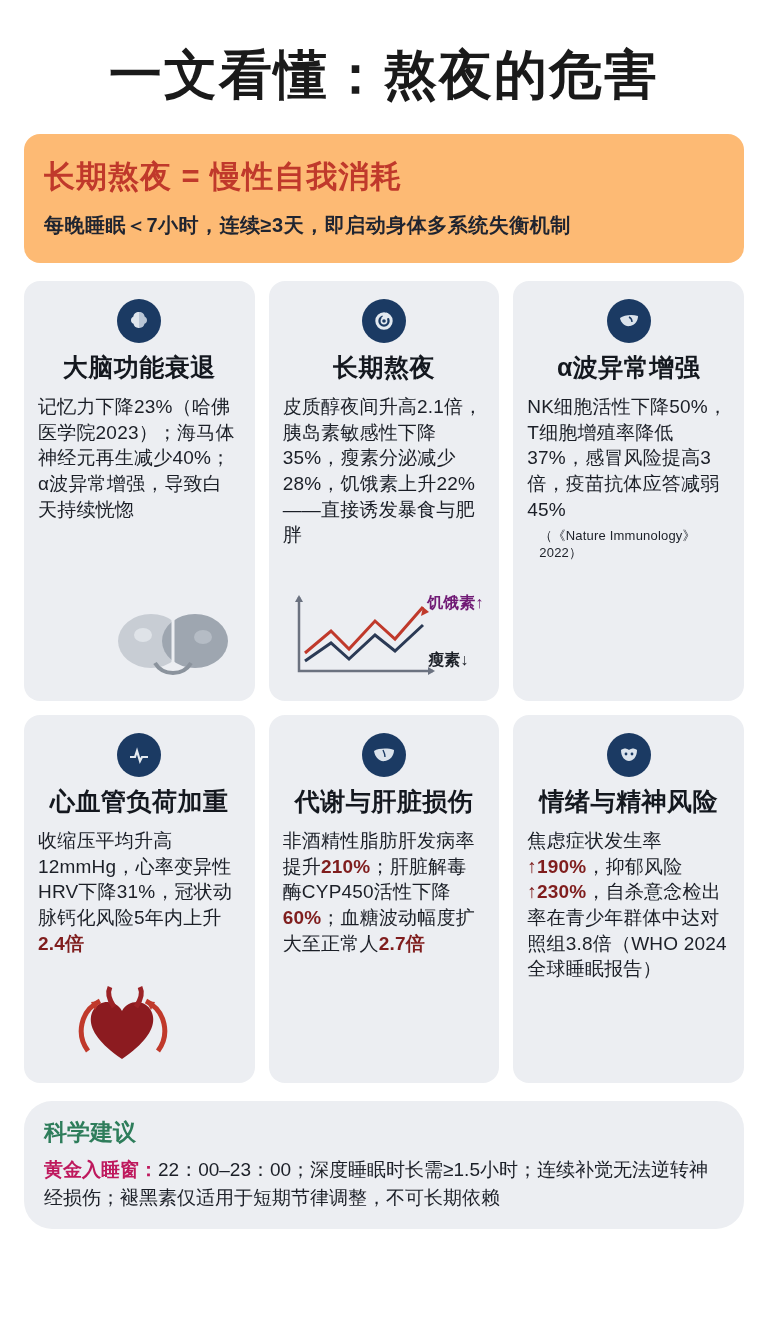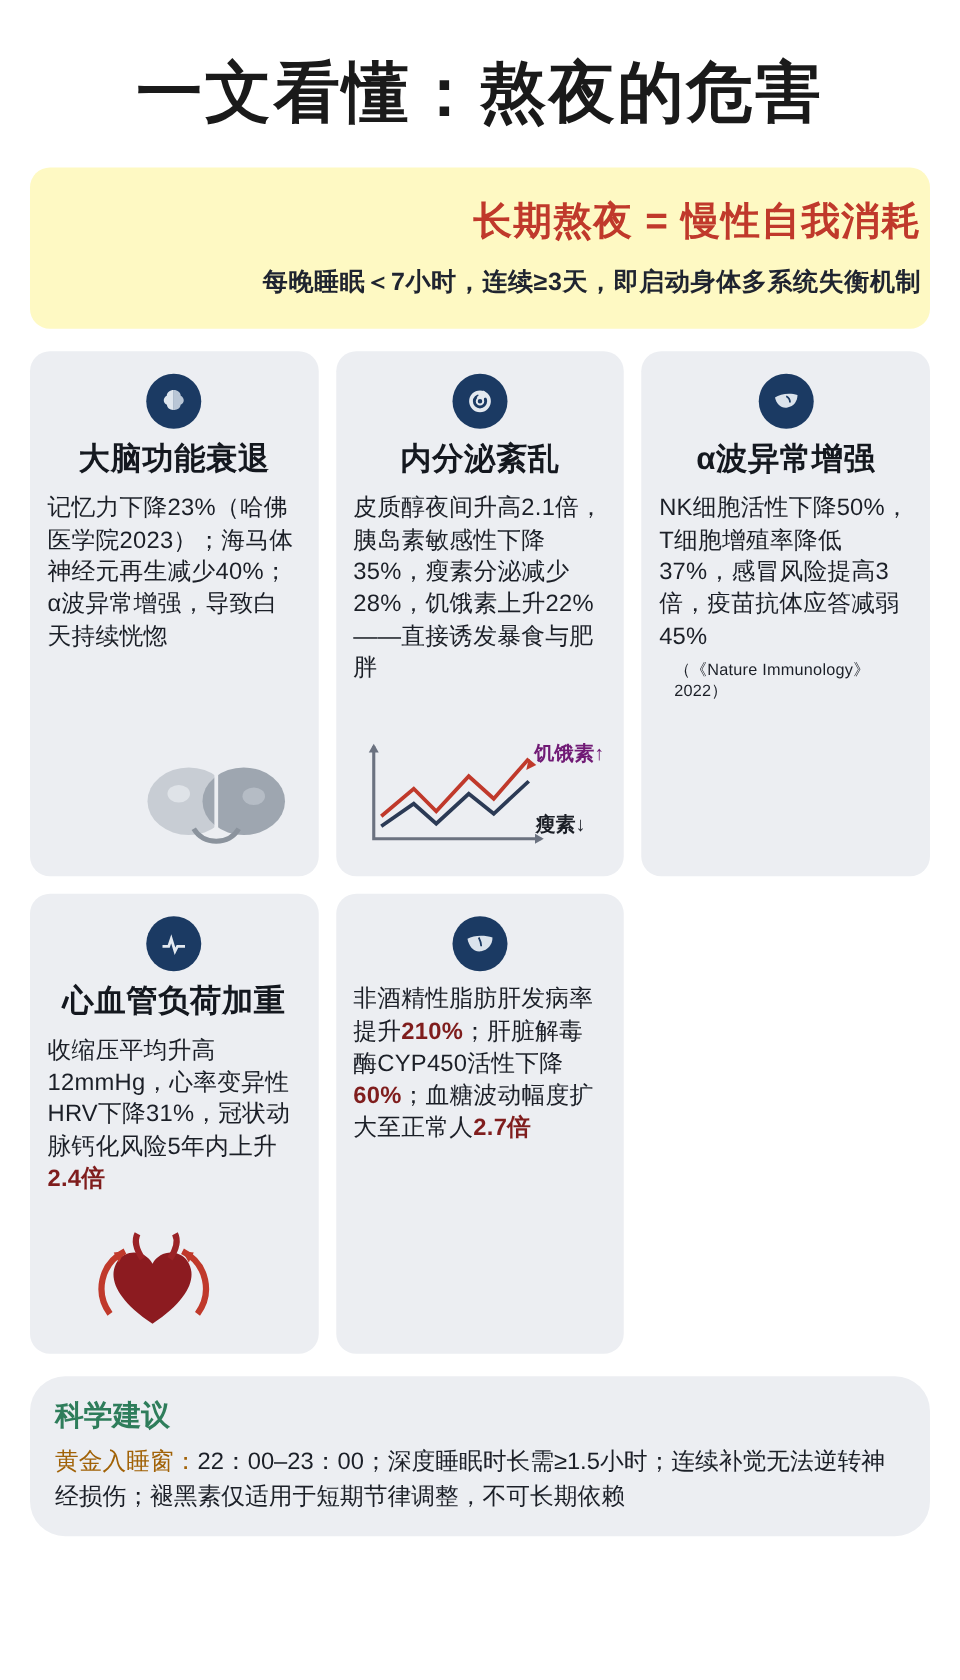--- a/index.html
+++ b/index.html
@@ -21,24 +21,24 @@
   .title {
     font-size: 53px;
     font-weight: bold;
     text-align: center;
     letter-spacing: 2px;
     color: #1a1a1a;
     margin: 18px 0 30px 0;
     line-height: 1.1;
   }
   .banner {
-    background: #fef9c3;
+    background: #fdba74;
     border-radius: 16px;
     padding: 22px 7px 24px 20px;
-    text-align: right;
+    text-align: left;
     margin-bottom: 18px;
   }
   .banner-head {
     font-size: 31px;
     font-weight: bold;
     color: #c0392b;
     letter-spacing: 1px;
     margin-bottom: 14px;
   }
   .banner-sub {
@@ -123,21 +123,21 @@
     font-size: 23px;
     font-weight: bold;
     color: #2e7d5b;
     margin-bottom: 8px;
   }
   .advice-body {
     font-size: 19px;
     line-height: 1.45;
     color: #1b1f27;
   }
-  .advice-key { color: #a16207; font-weight: normal; }
+  .advice-key { color: #be185d; font-weight: bold; }
 </style>
 </head>
 <body>
 
 <div class="page">
 
   <h1 class="title">一文看懂：熬夜的危害</h1>
 
   <div class="banner">
     <div class="banner-head">长期熬夜 = 慢性自我消耗</div>
@@ -168,21 +168,21 @@
     </div>
 
     <div class="card row1">
       <div class="icon-badge">
         <svg width="26" height="26" viewBox="0 0 26 26">
           <path d="M13 5.5l1.6.3.9-1.4 1.9 1.1-.3 1.6 1.4.9-.6 2-1.6.3-.3 1.6-2 .6-.9-1.4-1.6.3-1.1-1.9 1.4-.9-.3-1.6 1.4-.9z" fill="#e3e9f0"></path>
           <circle cx="13" cy="13" r="7.2" fill="none" stroke="#e3e9f0" stroke-width="3"></circle>
           <circle cx="13" cy="13" r="2.6" fill="#1b3a63" stroke="#e3e9f0" stroke-width="1.6"></circle>
         </svg>
       </div>
-      <div class="card-title">内分泌紊乱</div>
+      <div class="card-title">长期熬夜</div>
       <div class="card-body">皮质醇夜间升高2.1倍，胰岛素敏感性下降35%，瘦素分泌减少28%，饥饿素上升22%——直接诱发暴食与肥胖</div>
       <div class="mini-chart">
         <svg width="190" height="96" viewBox="0 0 190 96">
           <path d="M16 6 V80 H150" stroke="#6b7280" stroke-width="2.5" fill="none"></path>
           <path d="M16 4 l-4 7 h8 z" fill="#6b7280"></path>
           <path d="M152 80 l-7 -4 v8 z" fill="#6b7280"></path>
           <polyline points="22,62 48,40 66,58 92,30 112,48 140,16" fill="none" stroke="#c0392b" stroke-width="3"></polyline>
           <polyline points="22,70 48,52 66,68 92,44 112,60 140,34" fill="none" stroke="#2b3a55" stroke-width="3"></polyline>
           <path d="M140 16 l-2 9 8 -4 z" fill="#c0392b"></path>
         </svg>
@@ -231,25 +231,39 @@
       </div>
     </div>
 
     <div class="card row2">
       <div class="icon-badge">
         <svg width="26" height="26" viewBox="0 0 26 26">
           <path d="M3 9c5-3 14-3 20-1 0 6-4 10-9 11-6 1-10-4-11-10z" fill="#dbe3ec"></path>
           <path d="M12 8c1 2 2 4 2 7" stroke="#1b3a63" stroke-width="1.4" fill="none"></path>
         </svg>
       </div>
+      <div class="card-title">代谢与肝脏损伤</div>
       <div class="card-body">
         <span>非酒精性脂肪肝发病率提升</span><span class="hl-red">210%</span><span>；肝脏解毒酶CYP450活性下降</span><span class="hl-red">60%</span><span>；血糖波动幅度扩大至正常人</span><span class="hl-red">2.7倍</span>
       </div>
     </div>
 
+    <div class="card row2">
+      <div class="icon-badge">
+        <svg width="26" height="26" viewBox="0 0 26 26">
+          <path d="M5 8c3-2 5-2 8 0 3-2 5-2 8 0 0 7-4 11-8 11S5 15 5 8z" fill="#dbe3ec"></path>
+          <circle cx="10" cy="12" r="1.4" fill="#1b3a63"></circle>
+          <circle cx="16" cy="12" r="1.4" fill="#1b3a63"></circle>
+        </svg>
+      </div>
+      <div class="card-title">情绪与精神风险</div>
+      <div class="card-body">
+        <span>焦虑症状发生率</span><span class="hl-red">↑190%</span><span>，抑郁风险</span><span class="hl-red">↑230%</span><span>，自杀意念检出率在青少年群体中达对照组3.8倍（WHO 2024全球睡眠报告）</span>
+      </div>
+    </div>
   </div>
 
   <div class="advice">
     <div class="advice-title">科学建议</div>
     <div class="advice-body">
       <span class="advice-key">黄金入睡窗：</span><span>22：00–23：00；深度睡眠时长需≥1.5小时；连续补觉无法逆转神经损伤；褪黑素仅适用于短期节律调整，不可长期依赖</span>
     </div>
   </div>
 
 </div>

